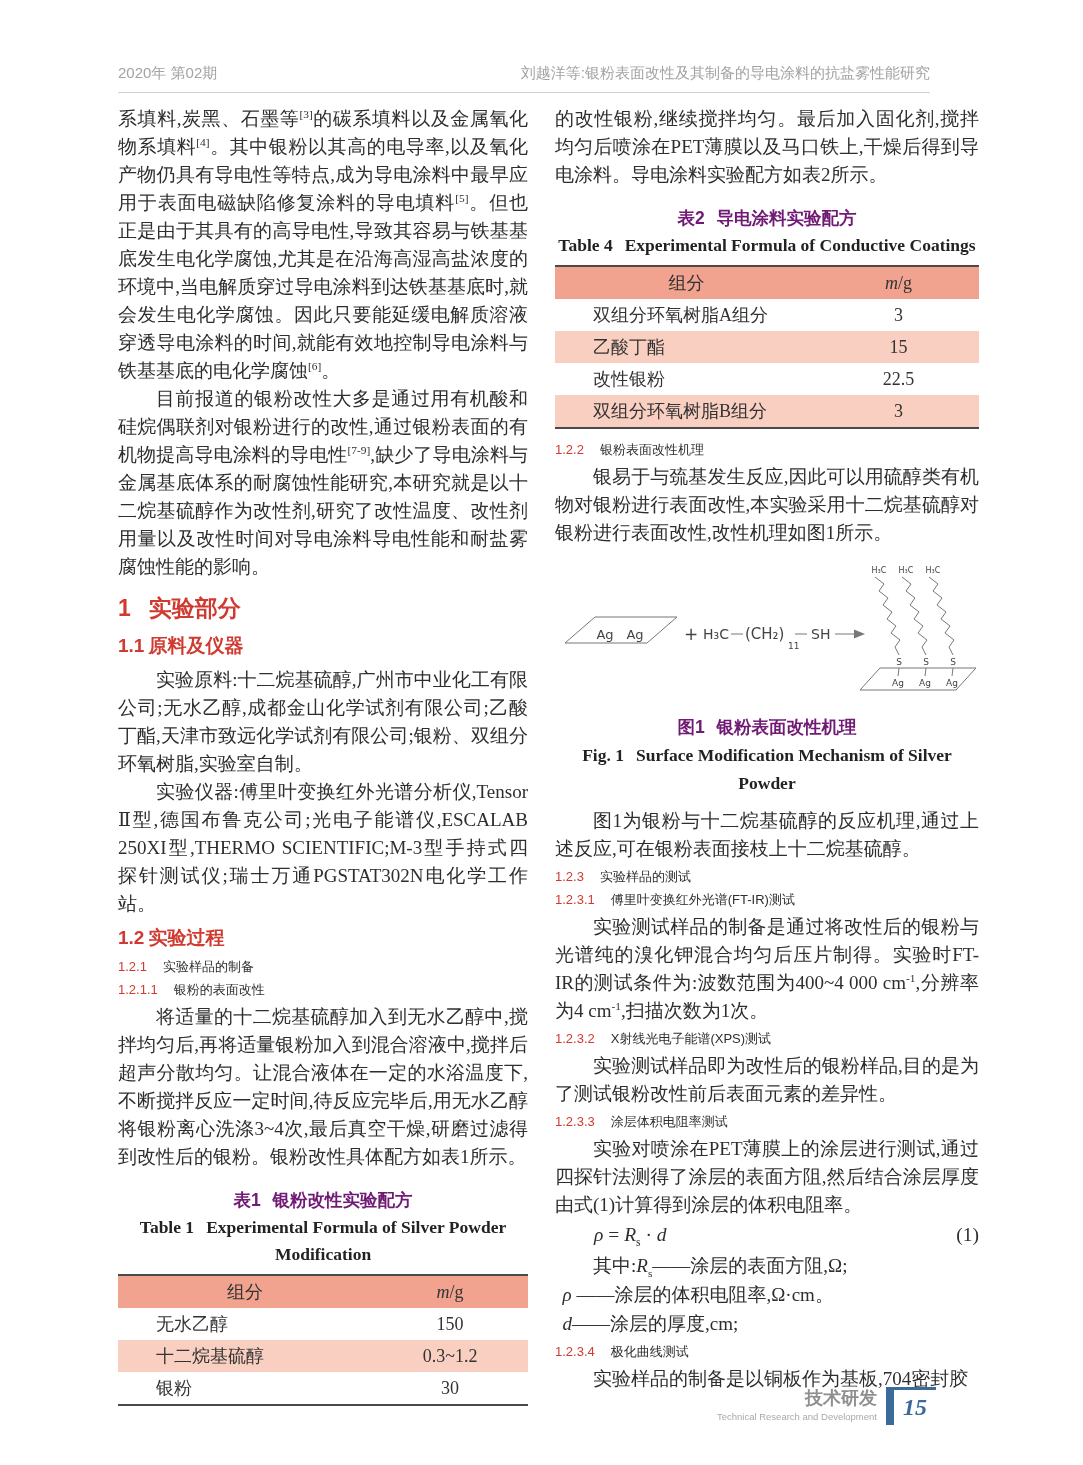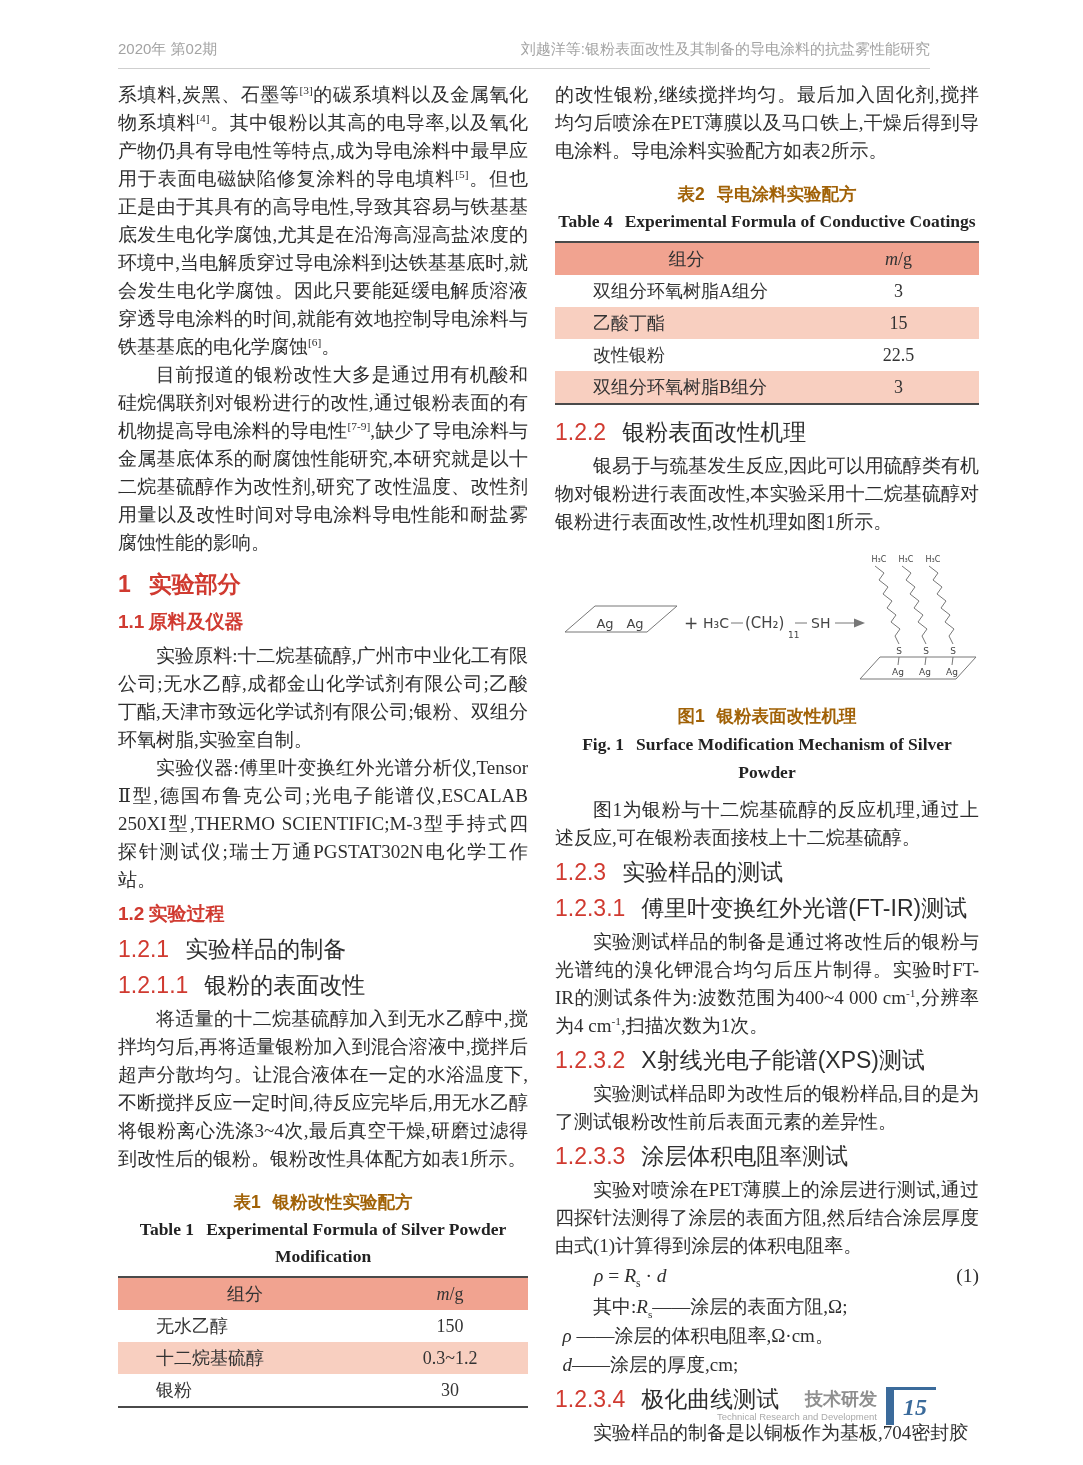--- a/index.html
+++ b/index.html
@@ -1,19 +1,19 @@
 <!DOCTYPE html>
 <html lang="zh" style="--accent-red: #d03a30; --table-header-bg: #f1a390; --table-stripe-bg: #f8cfc0; --footer-blue: #3b6b9b; --header-text-gray: #a3a3a3;"><head>
 <meta charset="utf-8">
 <style>
   html,body { margin:0; padding:0; background:#ffffff; }
   .page {
     position:relative; width:1036px; height:1465px; background:#ffffff;
     font-family:"Liberation Serif","DejaVu Serif",serif; color:#2e2e2e;
-    box-sizing:border-box; padding:40px 106px 0 118px; overflow:hidden;
+    box-sizing:border-box; padding:64px 106px 0 118px; overflow:hidden;
   }
   .page-header {
     display:flex; justify-content:space-between; align-items:flex-end;
     font-family:"Liberation Sans","DejaVu Sans",sans-serif;
     font-size:15px; color:var(--header-text-gray,#a3a3a3);
     padding-bottom:9px; border-bottom:1px solid #cfcfcf;
   }
   .columns { display:flex; gap:27px; padding-top:12px; }
   .col-left { width:410px; flex:0 0 410px; }
   .col-right { width:424px; flex:0 0 424px; }
@@ -23,25 +23,25 @@
   sup { font-size:0.6em; line-height:0; }
   sub { font-size:0.6em; line-height:0; }
 
   .h1 { font-family:"Liberation Sans","DejaVu Sans",sans-serif; font-weight:bold;
         color:var(--accent-red,#d03a30); font-size:23px; margin:12px 0 9px; }
   .h1 .h-num { margin-right:18px; }
   .h2 { font-family:"Liberation Sans","DejaVu Sans",sans-serif; font-weight:bold;
         color:var(--accent-red,#d03a30); font-size:19px; margin:7px 0 7px; }
   .h2 .h-num { margin-right:4px; }
   .h3 { font-family:"Liberation Sans","DejaVu Sans",sans-serif; font-weight:normal;
-        color:#2e2e2e; font-size:23px; margin:5px 0 4px; }
+        color:#2e2e2e; font-size:13px; margin:5px 0 4px; }
   .h3 .h-num { color:var(--accent-red,#d03a30); margin-right:16px; }
 
   .tbl-caption { text-align:center; margin-top:16px; line-height:27px; }
-  .cap-zh { font-family:"Liberation Sans","DejaVu Sans",sans-serif; font-weight:bold; font-size:17.5px; color:#a16207;margin-top:12px; }
+  .cap-zh { font-family:"Liberation Sans","DejaVu Sans",sans-serif; font-weight:bold; font-size:17.5px; color:#701a75;margin-top:12px; }
   .cap-en { font-family:"Liberation Serif","DejaVu Serif",serif; font-weight:bold; font-size:17.5px; color:#222; }
   .cap-label { margin-right:12px; }
 
   table.dtable { width:100%; border-collapse:collapse; margin:6px 0 12px;
                  border-top:2px solid #4a4a4a; border-bottom:2px solid #4a4a4a;
                  font-size:18px; }
   .dtable th, .dtable td { padding:3px 6px; font-weight:normal; line-height:26px; color:#333; }
   .dtable th { background:var(--table-header-bg,#f1a390); text-align:center; }
   .dtable th:first-child { width:62%; }
   .dtable td:first-child { text-align:left; padding-left:38px; }
@@ -54,21 +54,21 @@
 
   .equation { display:flex; justify-content:space-between; font-size:19.5px;
               line-height:32px; padding-left:2em;align-items:flex-end; }
   .eq-expr { font-family:"Liberation Serif","DejaVu Serif",serif; }
   p.def { margin:0; font-size:19px; line-height:29px; text-align:justify; }
   .def-first { text-indent:2em; }
   .def-rest { text-indent:0.4em; }
 
   .page-footer { position:absolute; right:100px; bottom:40px; display:flex; align-items:flex-start; }
   .footer-text { text-align:right; }
-  .footer-zh { font-family:Liberation Sans, sans-serif; font-weight:bold;
+  .footer-zh { font-family:Liberation Mono, monospace; font-weight:bold;
                font-size:18px; color:#8f8f8f; line-height:20px; }
   .footer-en { font-family:"Liberation Sans","DejaVu Sans",sans-serif;
                font-size:9.5px; color:#a9a9a9; margin-top:2px; }
   .page-badge { margin-left:9px; margin-top:-2px;
                 border-top:3px solid var(--footer-blue,#3b6b9b);
                 border-left:8px solid var(--footer-blue,#3b6b9b);
                 height:35px; width:42px; display:flex; align-items:center; justify-content:center;
                 font-family:"Liberation Serif","DejaVu Serif",serif; font-style:italic; font-weight:bold;
                 font-size:24px; color:var(--footer-blue,#3b6b9b); }
 

